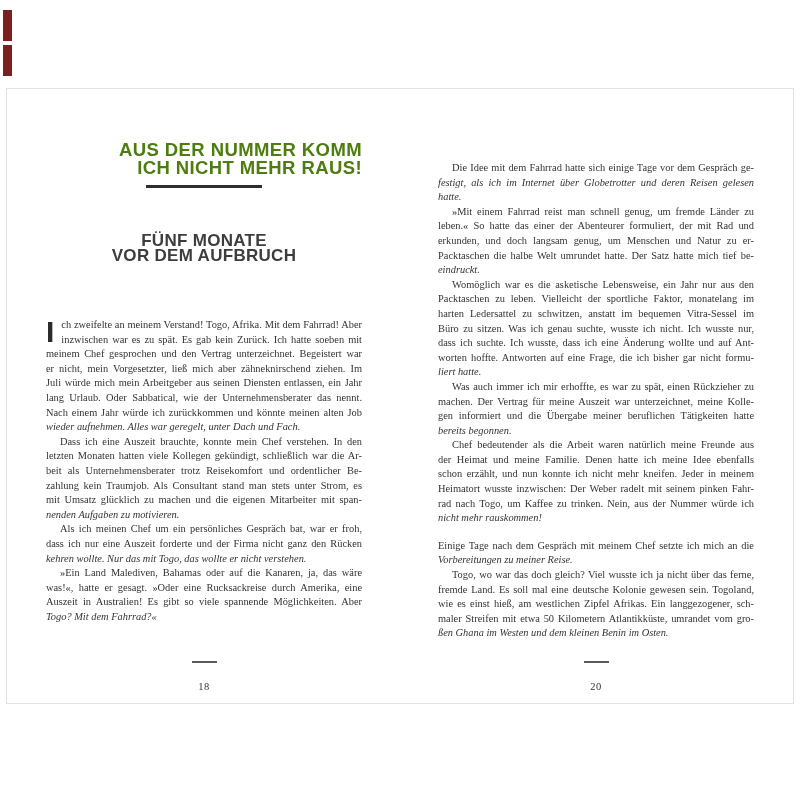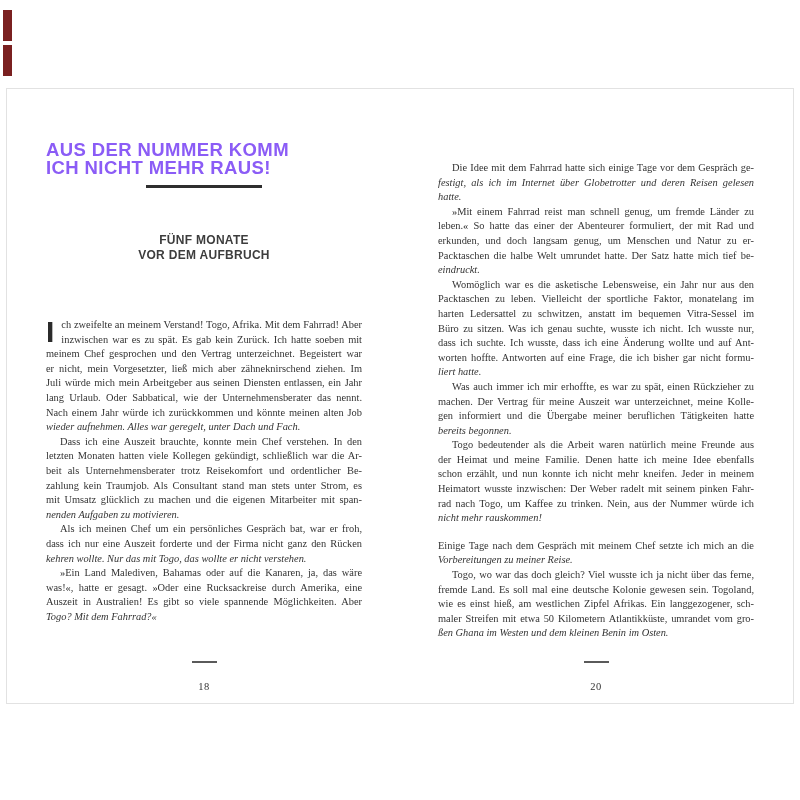--- a/index.html
+++ b/index.html
@@ -12,30 +12,30 @@
   .red-mark.m1{top:10px;}
   .red-mark.m2{top:45px;}
   .book-spread{
     position:absolute;left:6px;top:88px;width:786px;height:614px;
     background:#ffffff;border:1px solid #e2e2e2;
   }
   .page-col{position:absolute;top:0;height:100%;width:316px;}
   .col-left{left:39px;}
   .col-right{left:431px;}
   .chapter-title{
-    margin-top:52px;text-align:left;
+    margin-top:52px;text-align:right;
     font-family:"Liberation Sans", sans-serif;font-weight:700;
     font-size:18.5px;line-height:17.5px;letter-spacing:0.4px;
-    color:#8b5cf6;
+    color:#4d7c0f;
   }
   .title-rule{width:116px;height:3px;background:#2e2e2e;margin:9px auto 0 auto;}
   .chapter-subtitle{
     margin-top:45px;text-align:center;
     font-family:"Liberation Sans", sans-serif;font-weight:700;
-    font-size:12px;line-height:15px;letter-spacing:0.3px;
+    font-size:17px;line-height:15px;letter-spacing:0.3px;
     color:#3d3d3d;
   }
   .body-text{
     position:absolute;left:0;width:316px;
     font-size:10.4px;line-height:14.6px;color:#333333;
   }
   .col-left .body-text{top:229px;}
   .col-right .body-text{top:72px;}
   .para{margin:0;}
   .para.gap{margin-top:13px;}
@@ -133,21 +133,21 @@
           <div class="line">worten hoffte. Antworten auf eine Frage, die ich bisher gar nicht formu-</div>
           <div class="line last">liert hatte.</div>
         </div>
         <div class="para">
           <div class="line indent">Was auch immer ich mir erhoffte, es war zu spät, einen Rückzieher zu</div>
           <div class="line">machen. Der Vertrag für meine Auszeit war unterzeichnet, meine Kolle-</div>
           <div class="line">gen informiert und die Übergabe meiner beruflichen Tätigkeiten hatte</div>
           <div class="line last">bereits begonnen.</div>
         </div>
         <div class="para">
-          <div class="line indent">Togo bedeutender als die Arbeit waren natürlich meine Freunde aus</div>
+          <div class="line indent">Chef bedeutender als die Arbeit waren natürlich meine Freunde aus</div>
           <div class="line">der Heimat und meine Familie. Denen hatte ich meine Idee ebenfalls</div>
           <div class="line">schon erzählt, und nun konnte ich nicht mehr kneifen. Jeder in meinem</div>
           <div class="line">Heimatort wusste inzwischen: Der Weber radelt mit seinem pinken Fahr-</div>
           <div class="line">rad nach Togo, um Kaffee zu trinken. Nein, aus der Nummer würde ich</div>
           <div class="line last">nicht mehr rauskommen!</div>
         </div>
         <div class="para gap">
           <div class="line">Einige Tage nach dem Gespräch mit meinem Chef setzte ich mich an die</div>
           <div class="line last">Vorbereitungen zu meiner Reise.</div>
         </div>

